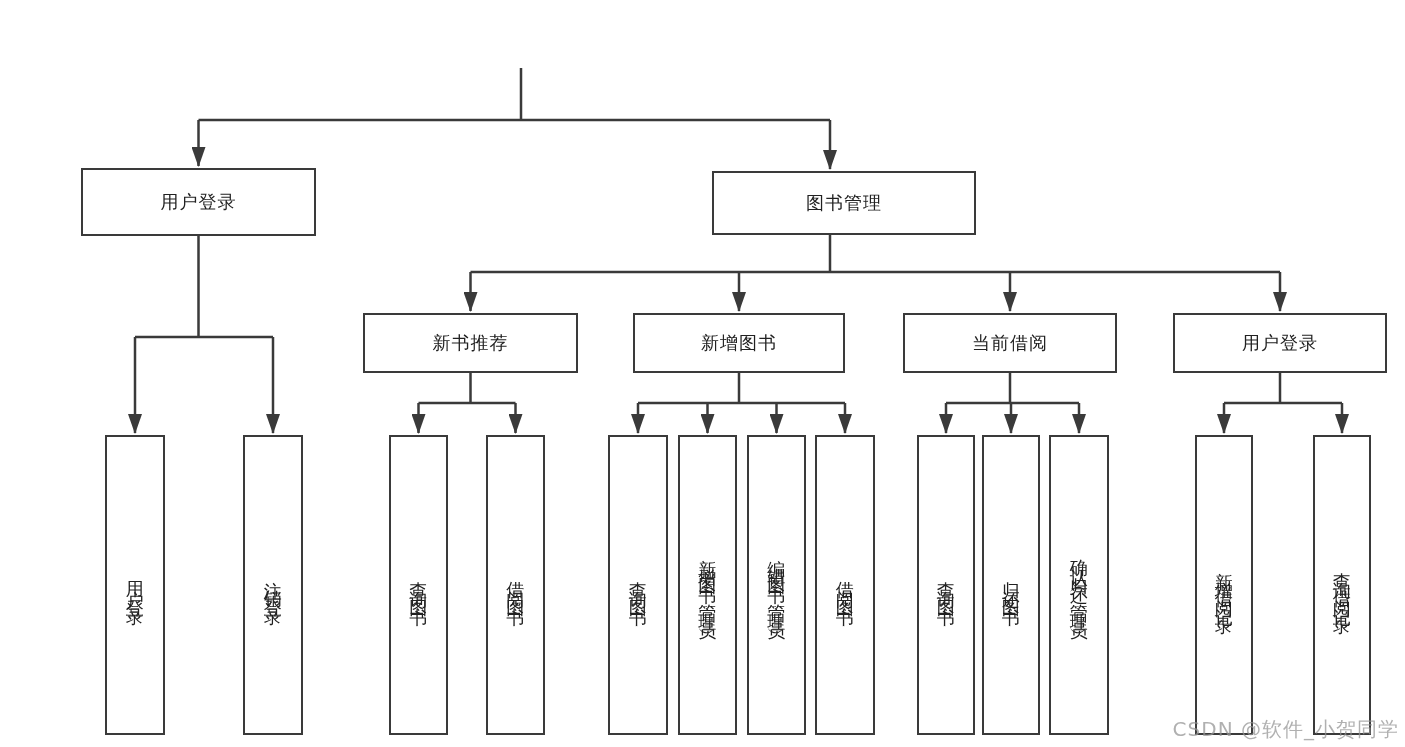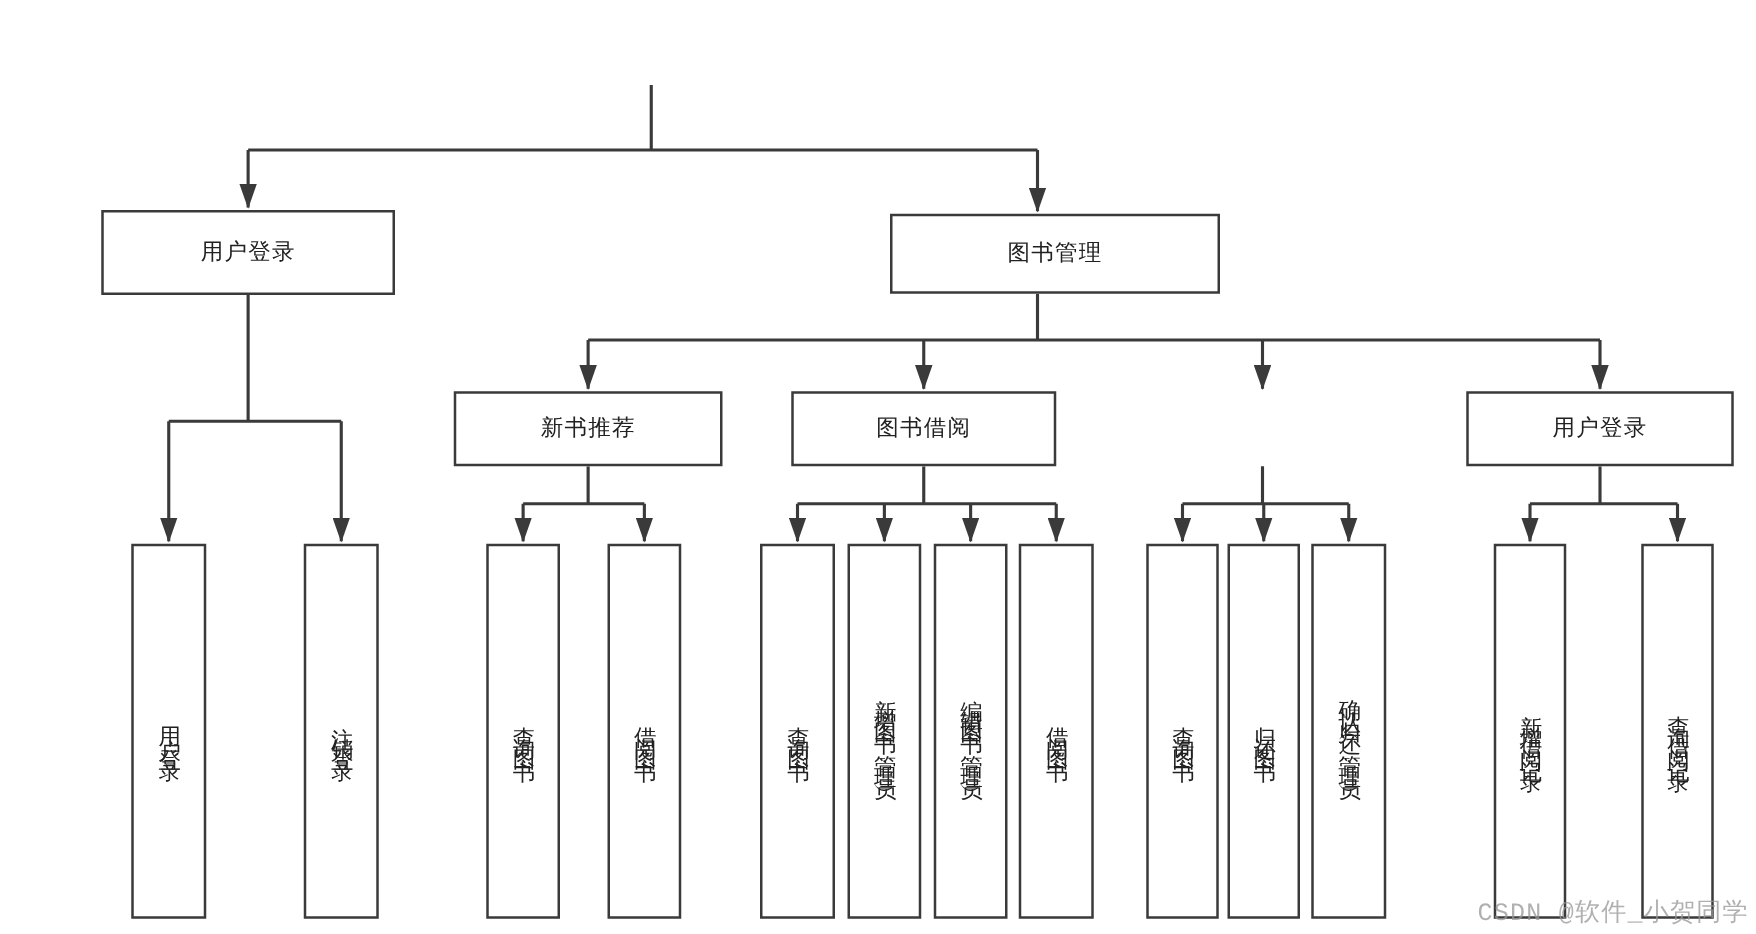--- a/index.html
+++ b/index.html
@@ -52,21 +52,20 @@
     white-space: nowrap;
   }
   .watermark {
     position: absolute;
     right: 6px;
     bottom: 4px;
     font-size: 20px;
     color: rgba(150, 150, 150, 0.75);
     letter-spacing: 1px;
     z-index: 10;
-    font-family: Liberation Mono, monospace;
   }
 </style>
 </head>
 <body>
 
 <div id="stage">
 
   <svg id="connectors" width="1405" height="747" viewBox="0 0 1405 747">
     <defs>
       <marker id="arrow" markerUnits="userSpaceOnUse" markerWidth="20" markerHeight="14" refX="19" refY="7" orient="auto">
@@ -103,21 +102,22 @@
       <line x1="1224" y1="403" x2="1224" y2="433" marker-end="url(#arrow)"></line>
       <line x1="1342" y1="403" x2="1342" y2="433" marker-end="url(#arrow)"></line>
     </g>
   </svg>
 
 
   <div class="box" style="left:81px;top:168px;width:235px;height:68px">用户登录</div>
   <div class="box" style="left:712px;top:171px;width:264px;height:64px">图书管理</div>
 
   <div class="box" style="left:363px;top:313px;width:215px;height:60px">新书推荐</div>
-  <div class="box" style="left:633px;top:313px;width:212px;height:60px">图书借阅</div>
+  <div class="box" style="left:633px;top:313px;width:212px;height:60px">新增图书</div>
+  <div class="box" style="left:903px;top:313px;width:214px;height:60px">当前借阅</div>
   <div class="box" style="left:1173px;top:313px;width:214px;height:60px">用户登录</div>
 
   <div class="box leaf" style="left:105px">
     <span class="vtext">用户登录</span>
   </div>
   <div class="box leaf" style="left:243px">
     <span class="vtext">注销登录</span>
   </div>
 
   <div class="box leaf" style="left:389px;width:59px">

